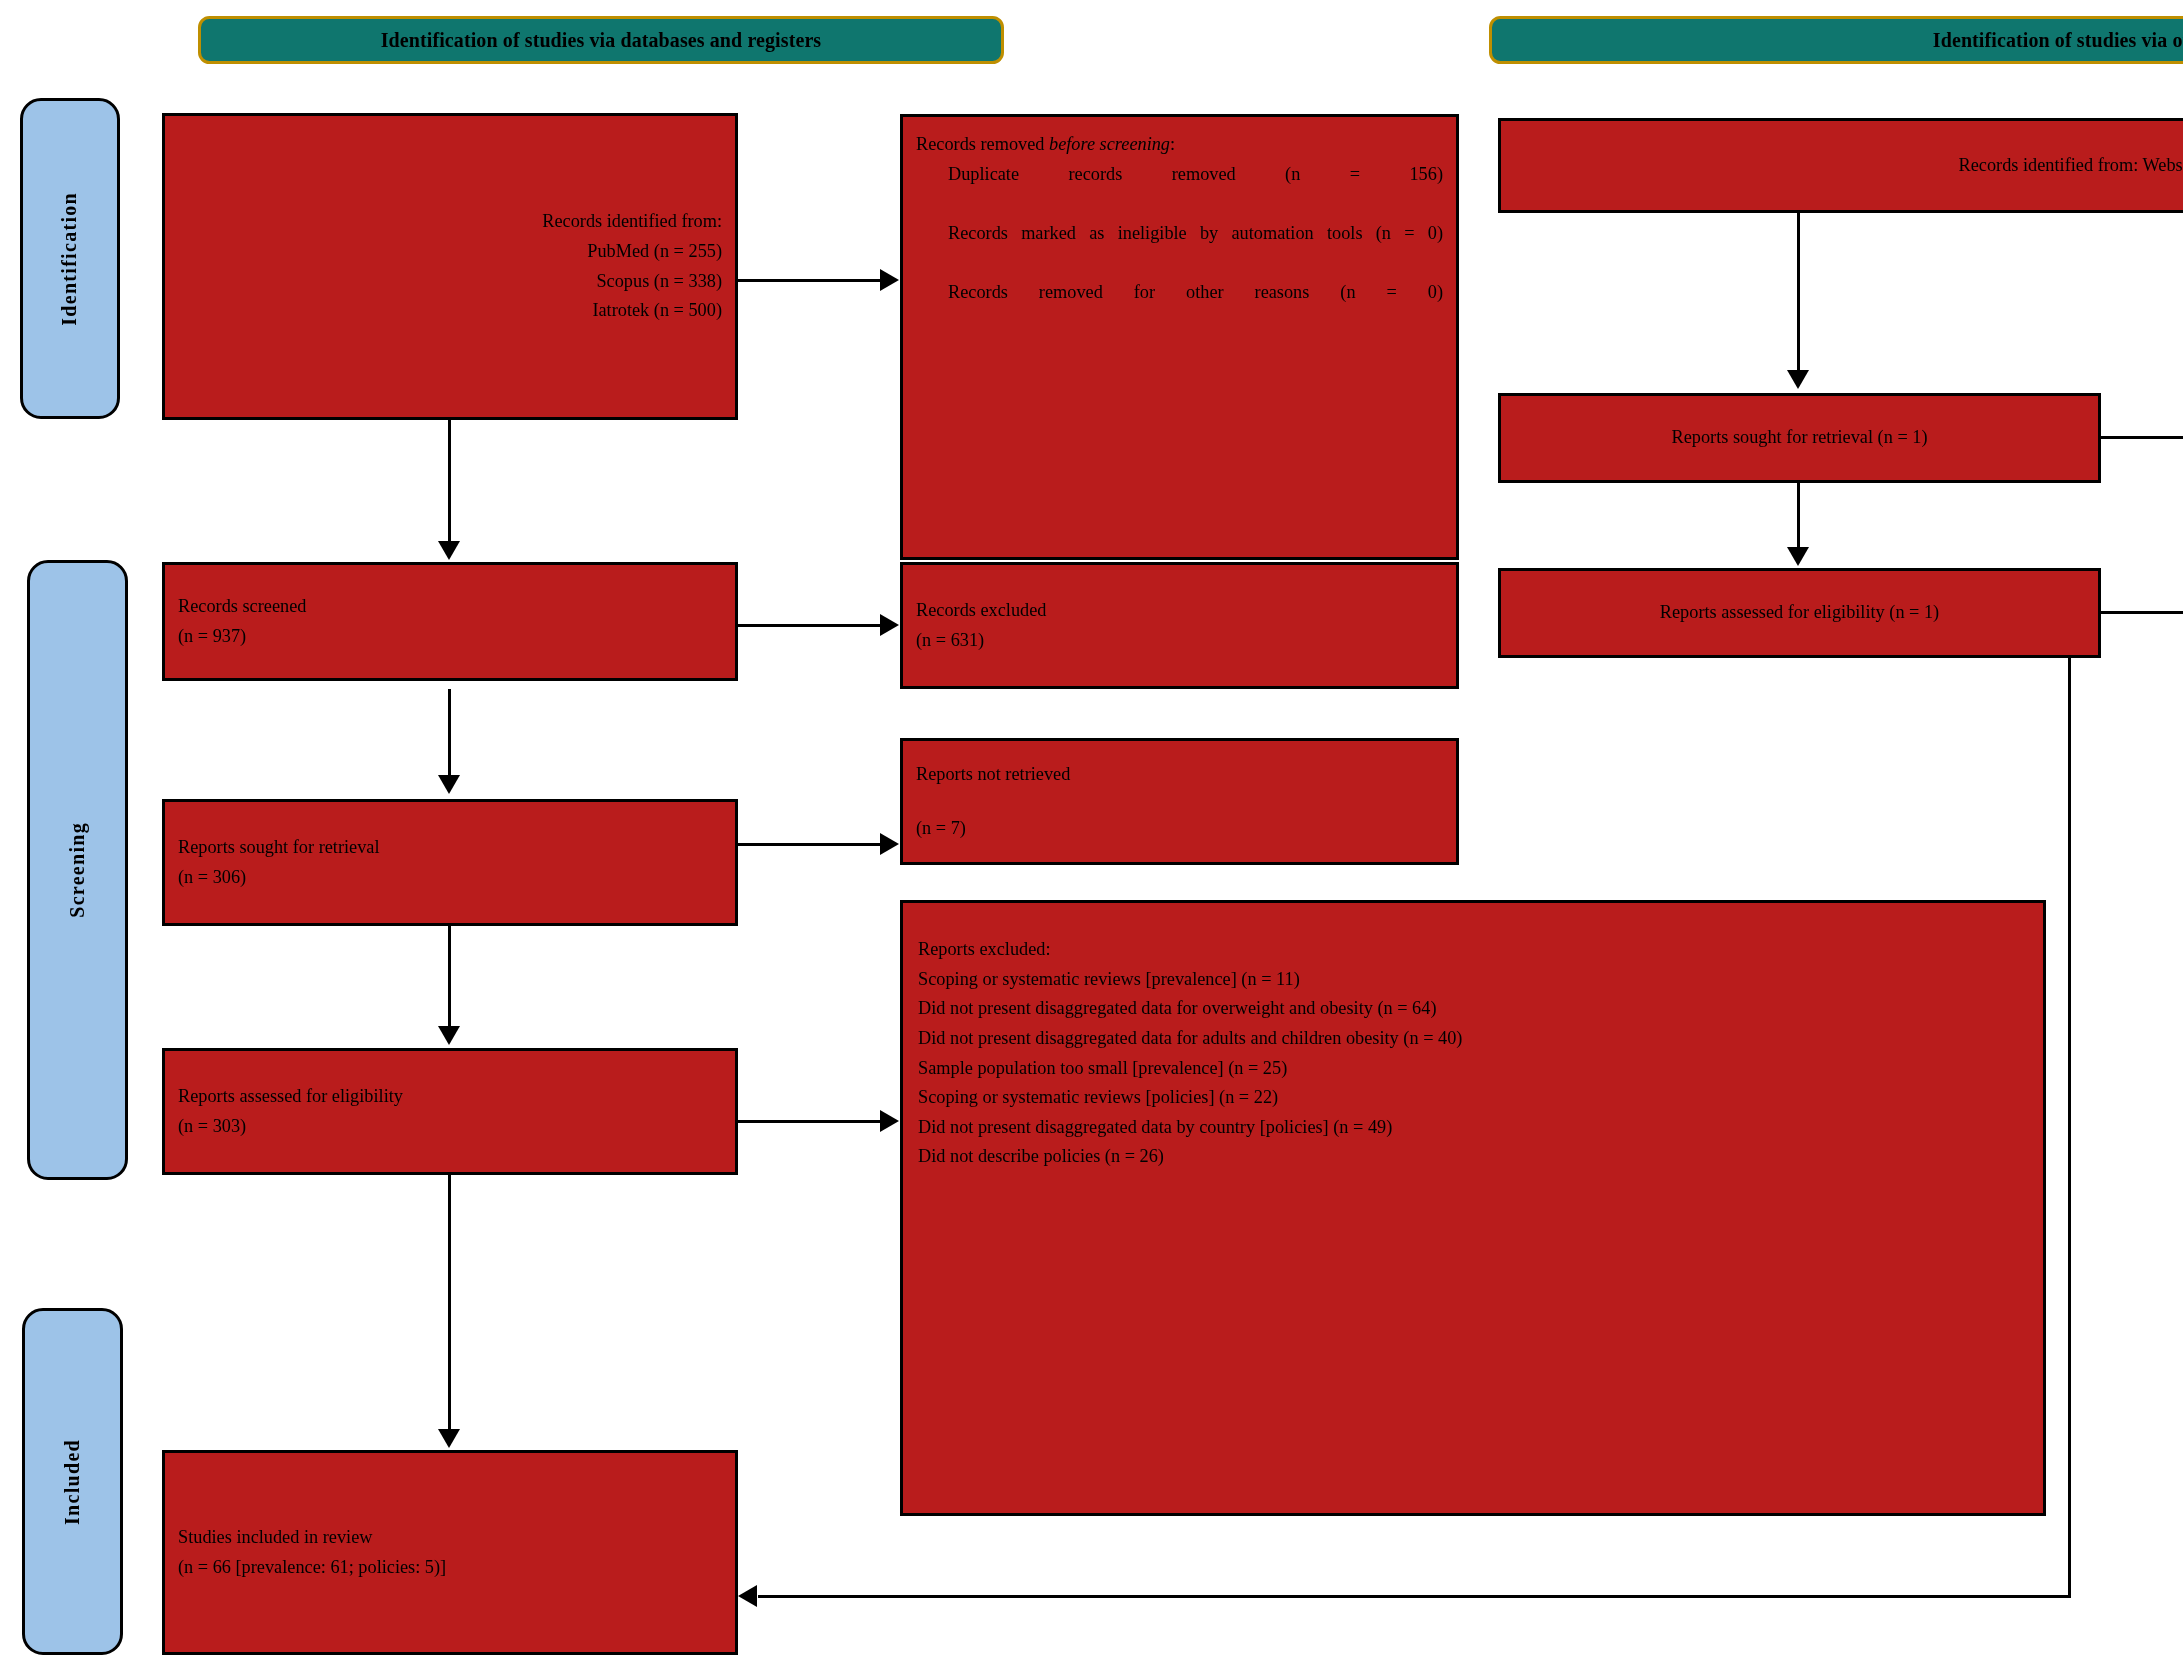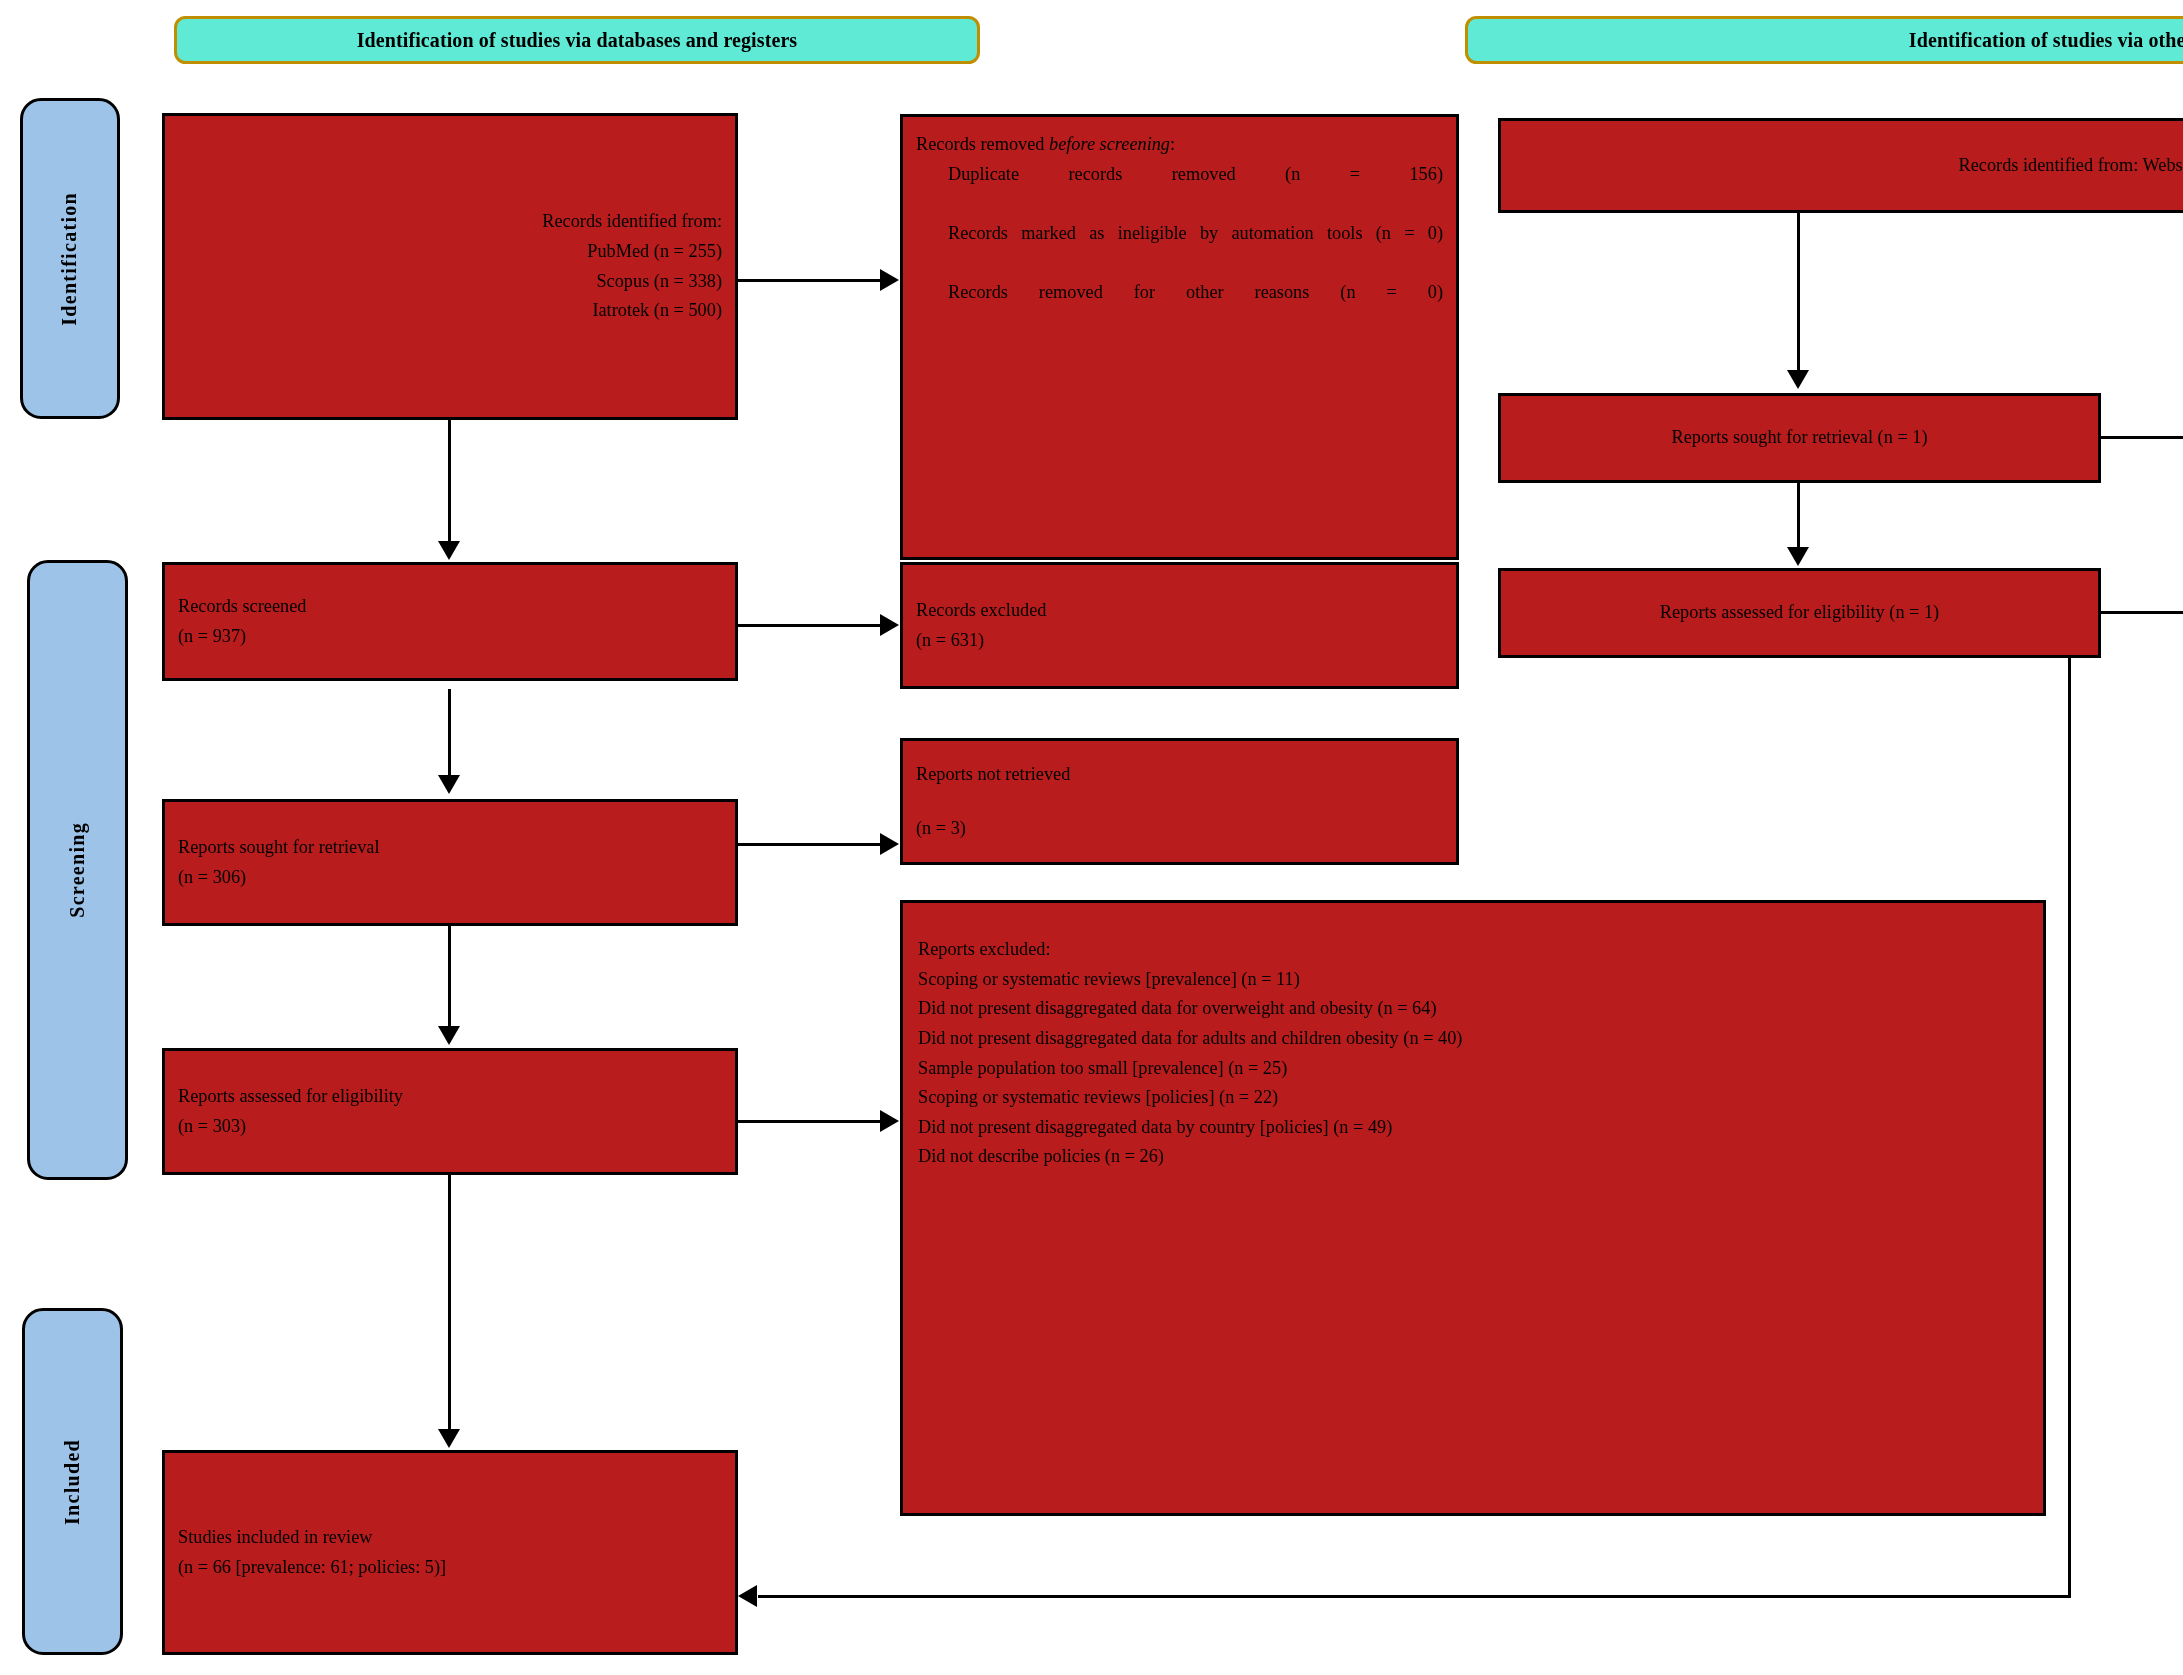--- a/index.html
+++ b/index.html
@@ -12,32 +12,33 @@
     position:relative;
     width:2723px;
     height:1675px;
     background:#ffffff;
     overflow:hidden;
   }
 
   
   .hdr{
     position:absolute;
-    background:#5eead4;
+    background:#0f766e;
     border:3.1px solid #BF8F00;
     border-radius:11.4px;
     box-sizing:border-box;
     display:flex;
     align-items:center;
     justify-content:center;
     font-size:20px;
     font-weight:bold;
     letter-spacing:0.1px;
     color:#000;
     text-align:center;
+    margin-left:24px;
   }
 
   
   .stagelbl{
     position:absolute;
     background:#9DC3E8;
     border:3.9px solid #000;
     border-radius:21px;
     box-sizing:border-box;
     display:flex;
@@ -157,21 +158,21 @@
   <div class="box vcenter" style="left:162px;top:799px;width:576px;height:127px;">
     <span class="ln">Reports sought for retrieval</span>
     <span class="ln">(n = 306)</span>
   </div>
 
   <div class="hline" style="left:738px;top:843px;width:142px;"></div>
   <div class="arrow-r" style="left:880px;top:833px;"></div>
 
   <div class="box vcenter" style="left:900px;top:738px;width:559px;height:127px;gap:24px;">
     <span class="ln">Reports not retrieved</span>
-    <span class="ln">(n = 3)</span>
+    <span class="ln">(n = 7)</span>
   </div>
 
   <div class="vline" style="left:448px;top:926px;height:100px;"></div>
   <div class="arrow-d" style="left:438px;top:1026px;"></div>
 
   <div class="box vcenter" style="left:162px;top:1048px;width:576px;height:127px;">
     <span class="ln">Reports assessed for eligibility</span>
     <span class="ln">(n = 303)</span>
   </div>
 

